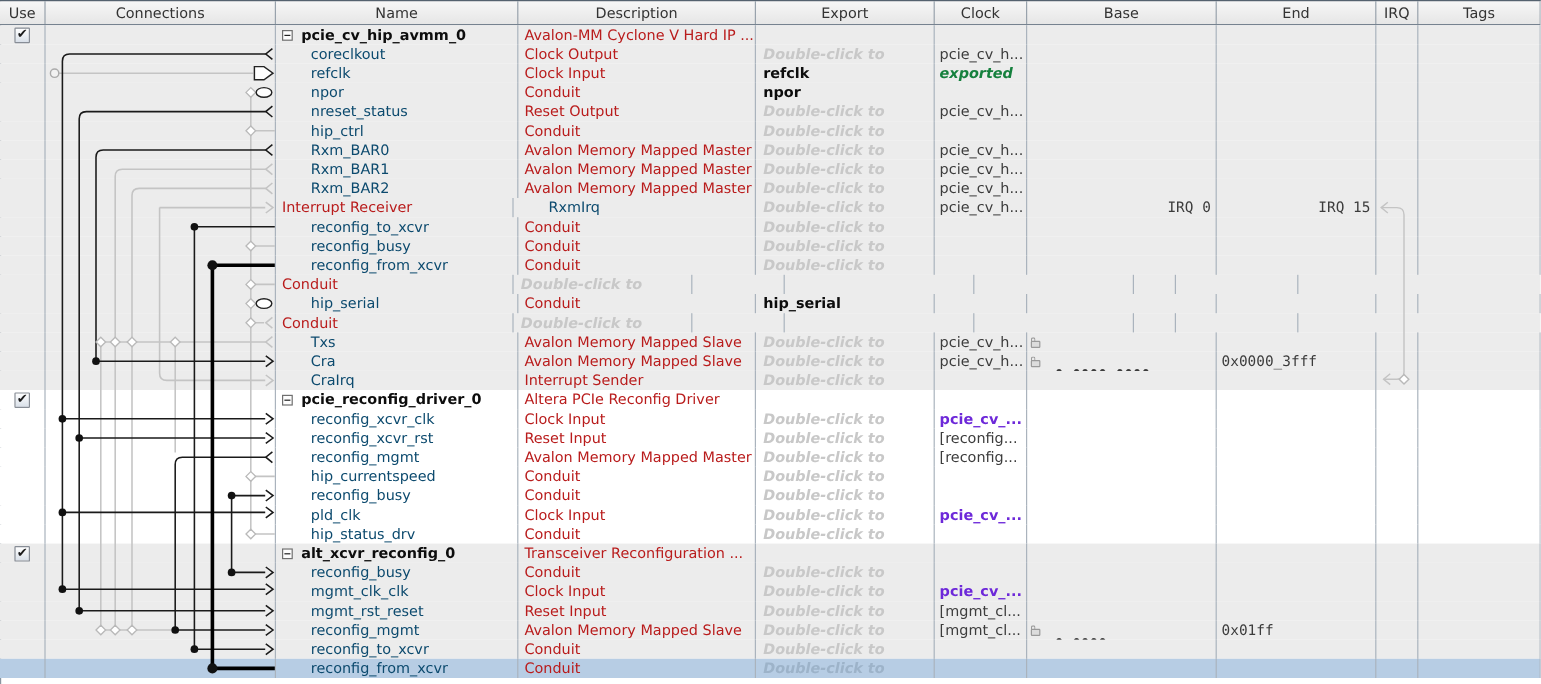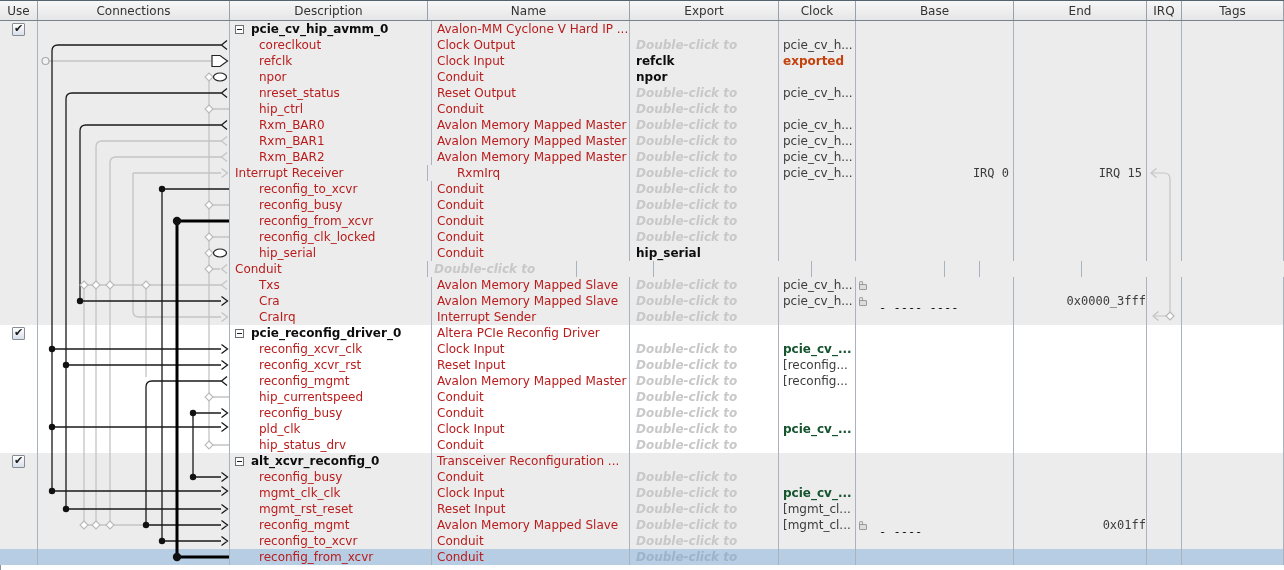--- a/index.html
+++ b/index.html
@@ -16,56 +16,56 @@
   .row{display:flex;height:16px;}
   .row.shade-g{background:#ececec;}
   .row.shade-w{background:#ffffff;}
   .row.selected{background:#b7cde4;}
   .cell{box-sizing:border-box;height:16px;border-right:1px solid #aab3bd;overflow:hidden;
         white-space:nowrap;display:flex;align-items:center;}
   .use{justify-content:center;}
   .checkbox{width:13px;height:13px;box-sizing:border-box;border:1px solid #878d96;border-radius:1px;
             background:linear-gradient(#ffffff,#d9e0e9);display:flex;align-items:center;justify-content:center;}
   .mark{font-size:11px;line-height:10px;color:#1b1b1b;}
-  .name{padding-left:29px;color:#b91c1c;}
+  .name{padding-left:29px;color:#0c4a6e;}
   .row.module .name{padding-left:5px;font-weight:bold;color:#0d0d0d;}
   .expander{width:9px;height:9px;box-sizing:border-box;border:1px solid #6f6f6f;background:#fdfdfd;
             position:relative;margin-right:7px;flex:0 0 auto;}
   .expander::after{content:"";position:absolute;left:1px;right:1px;top:3px;border-top:1px solid #222;}
   .desc{padding-left:5px;color:#b91c1c;}
   .export{padding-left:6px;}
   .expv.hint{font-style:italic;font-weight:bold;color:#c8c8c8;}
   .row.selected .expv.hint{color:#9db3c9;}
   .expv.val{font-weight:bold;color:#0d0d0d;}
   .clock{padding-left:4px;}
   .clkv{color:#3c3c3c;}
-  .clkv.bold{font-weight:bold;color:#14532d;}
-  .clkv.bold-italic{font-weight:bold;color:#c2410c;}
+  .clkv.bold{font-weight:bold;color:#6d28d9;}
+  .clkv.bold-italic{font-weight:bold;font-style:italic;color:#15803d;}
   .base,.end{font-family:"DejaVu Sans Mono","Liberation Mono",monospace;color:#3c3c3c;}
   .base{padding-left:3px;}
-  .end{padding-left:4px;justify-content:flex-end;}
+  .end{padding-left:4px;}
   .base.r,.end.r{justify-content:flex-end;padding-right:4px;}
   .bval{margin-left:12px;}
   .bval.bold{font-weight:bold;color:#000;margin-top:23px;}
   .lock{width:8px;height:6px;box-sizing:border-box;border:1px solid #9a9a9a;background:#dcdcdc;
         border-radius:1px;position:relative;margin-top:3px;flex:0 0 auto;}
   .lock::before{content:"";position:absolute;left:-1px;top:-4px;width:4px;height:4px;box-sizing:border-box;
         border:1px solid #9a9a9a;border-bottom:none;border-radius:3px 3px 0 0;background:transparent;}
   .wires{position:absolute;left:0;top:0;pointer-events:none;}
 </style>
 </head>
 <body>
 
 <div class="app">
 
   <div class="header">
     <div class="hcell c0">Use</div>
     <div class="hcell c1">Connections</div>
+    <div class="hcell c2">Name</div>
     <div class="hcell c3">Description</div>
-    <div class="hcell c2">Name</div>
     <div class="hcell c4">Export</div>
     <div class="hcell c5">Clock</div>
     <div class="hcell c6">Base</div>
     <div class="hcell c7">End</div>
     <div class="hcell c8">IRQ</div>
     <div class="hcell c9">Tags</div>
   </div>
 
   <div class="body">
       <div class="row module shade-g">
@@ -406,24 +406,20 @@
           <span class="eval"></span>
         </div>
     <div class="cell c8 irq"></div>
     <div class="cell c9 tags"></div>
   </div>
       <div class="row shade-g">
     <div class="cell c0 use">
       
     </div>
     <div class="cell c1"></div>
-    <div class="cell c2 name">
-
-      <span class="nm">reconfig_clk_locked</span>
-    </div>
     <div class="cell c3 desc">Conduit</div>
     <div class="cell c4 export">
           <span class="expv hint">Double-click to</span>
         </div>
     <div class="cell c5 clock">
           <span class="clkv"></span>
         </div>
     <div class="cell c6 base">
 
       <span class="bval"></span>

